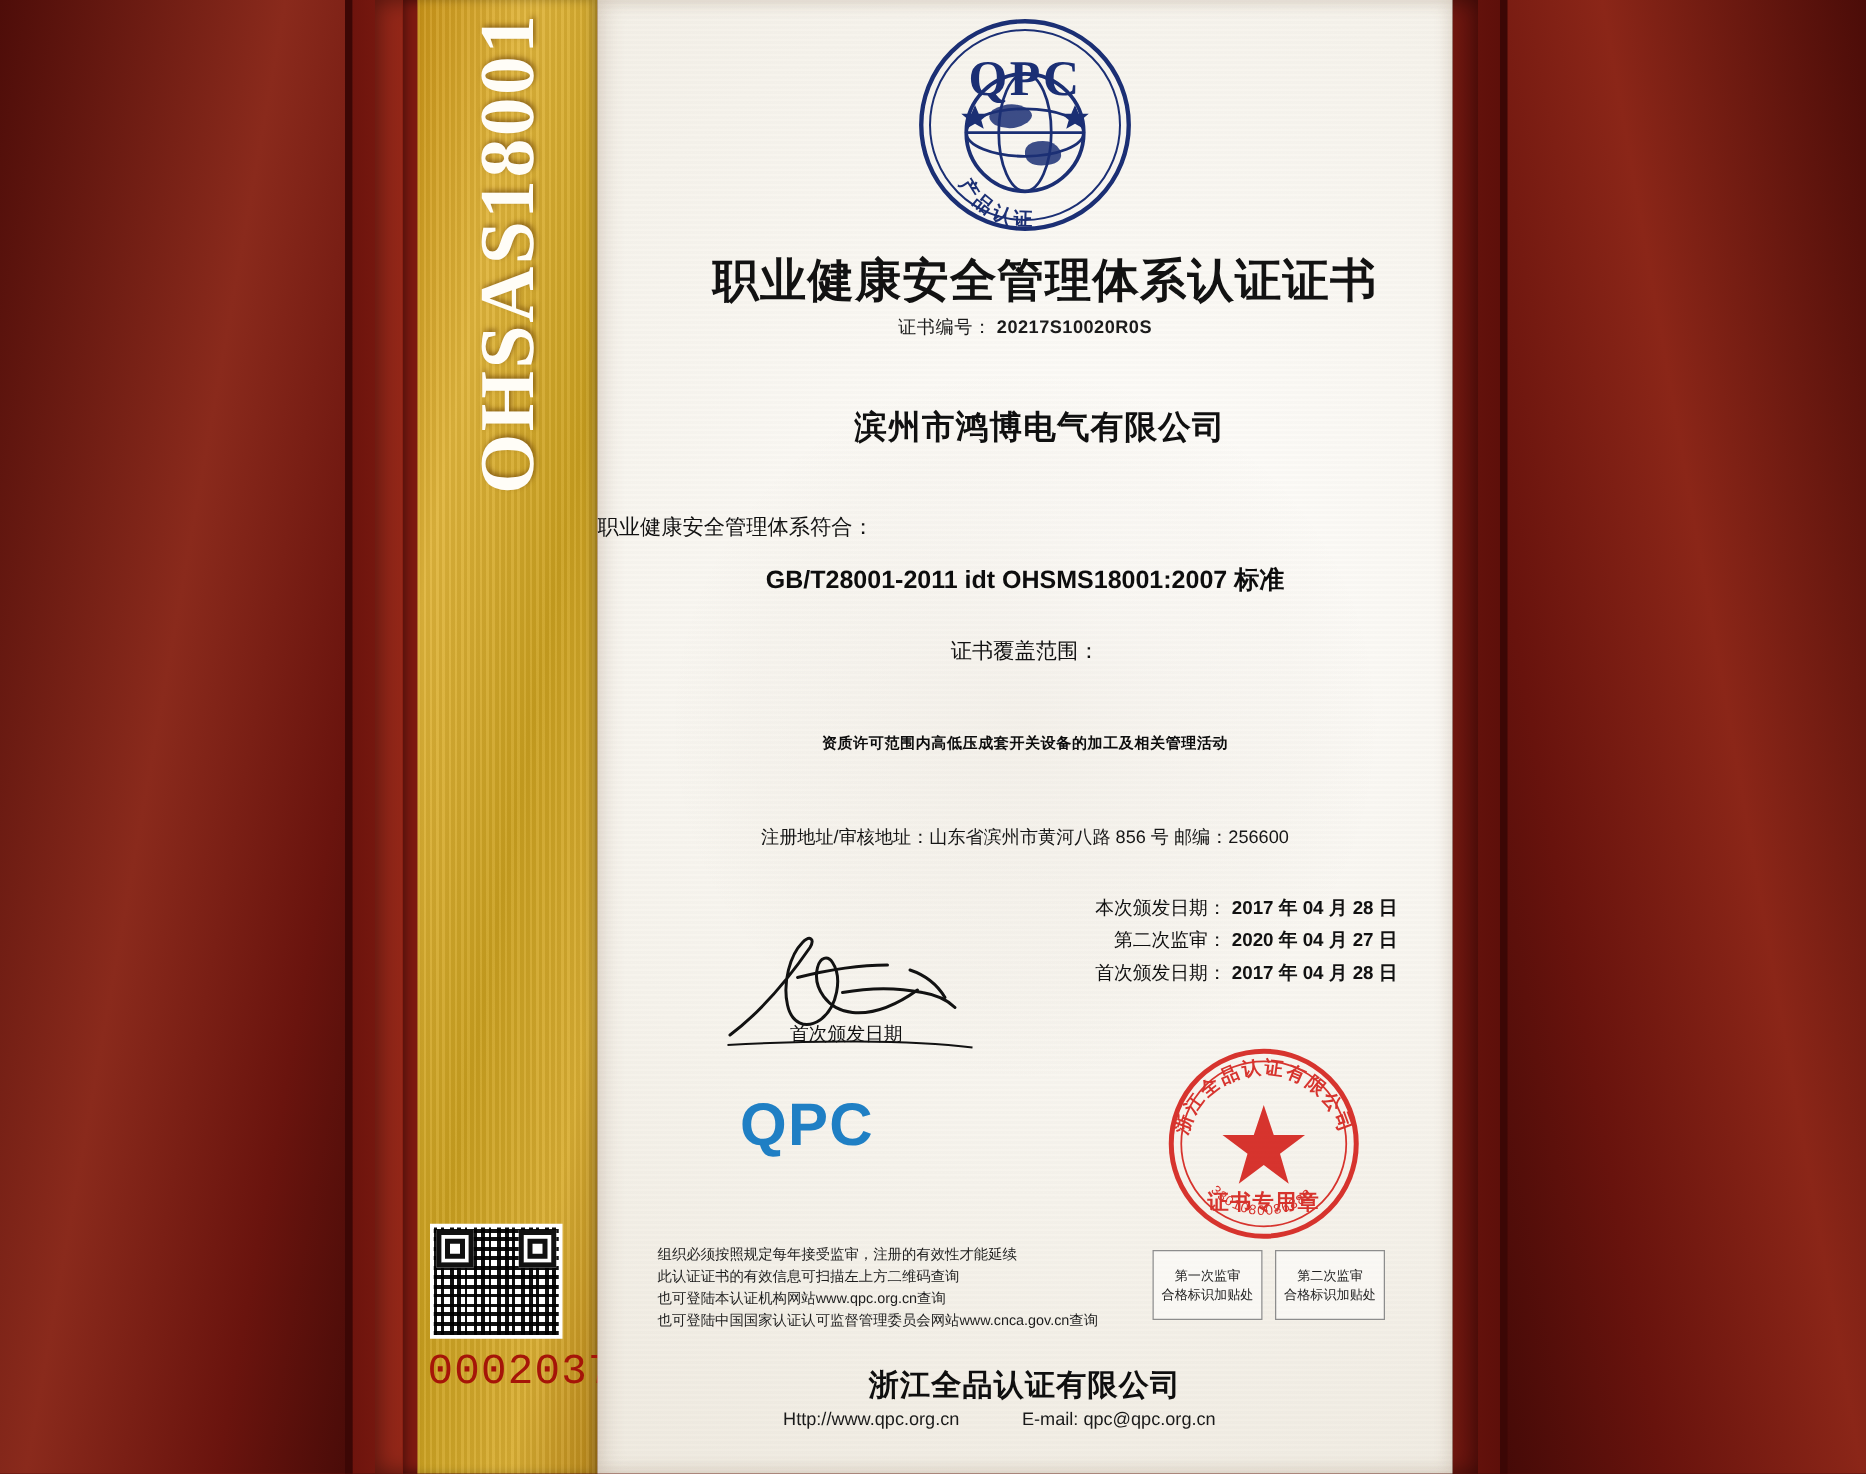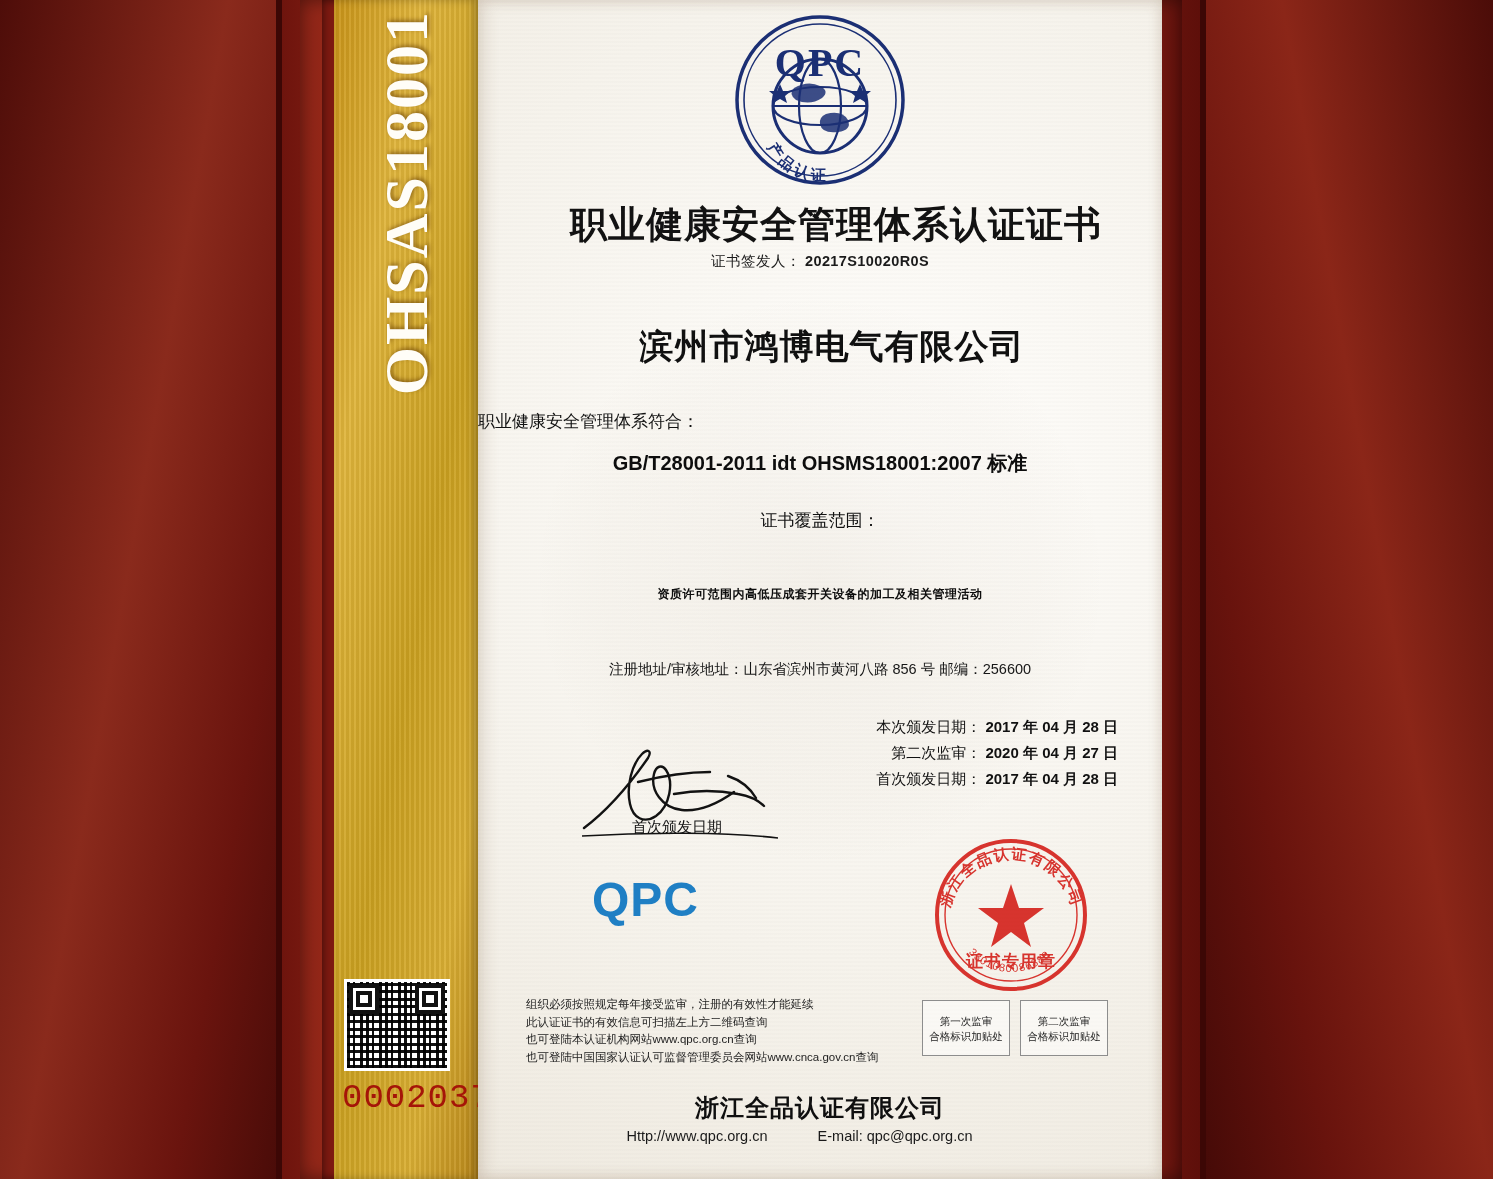--- a/index.html
+++ b/index.html
@@ -191,21 +191,21 @@
 
   #hereby {
     position: absolute; left: 0; top: 296px; width: 684px;
     text-align: center; font-size: 16px; color: #151515;
   }
   #company-name {
     position: absolute; left: 0; top: 324px; width: 708px;
     text-align: center;
     font-family: "Liberation Serif", serif;
     font-weight: bold;
-    font-size: 34px;
+    font-size: 26px;
     letter-spacing: 1px;
     color: #101010;
   }
   #credit-code {
     position: absolute; left: 0; top: 367px; width: 684px;
     text-align: center; font-size: 13.5px; color: #1c1c1c;
   }
   #credit-code .value { font-weight: bold; letter-spacing: .3px; }
 
   #conform-line {
@@ -383,21 +383,21 @@
         <path id="arcpath" d="M28 108 a58 58 0 0 0 116 0" fill="none"></path>
         <text font-family="Liberation Serif, serif" font-size="15" font-weight="bold" fill="#1b2f74">
           <textPath href="#arcpath" startOffset="14%">产 品 认 证</textPath>
         </text>
       </svg>
     </div>
 
     <div id="cert-title">职业健康安全管理体系认证证书</div>
 
     <div id="cert-number-row">
-      <span class="label">证书签发人：</span>
+      <span class="label">证书编号：</span>
       <span class="value">20217S10020R0S</span>
     </div>
 
 
     <div id="company-name">滨州市鸿博电气有限公司</div>
 
 
     <div id="conform-line">职业健康安全管理体系符合：</div>
     <div id="standard-line">GB/T28001-2011 idt OHSMS18001:2007 标准</div>
 

